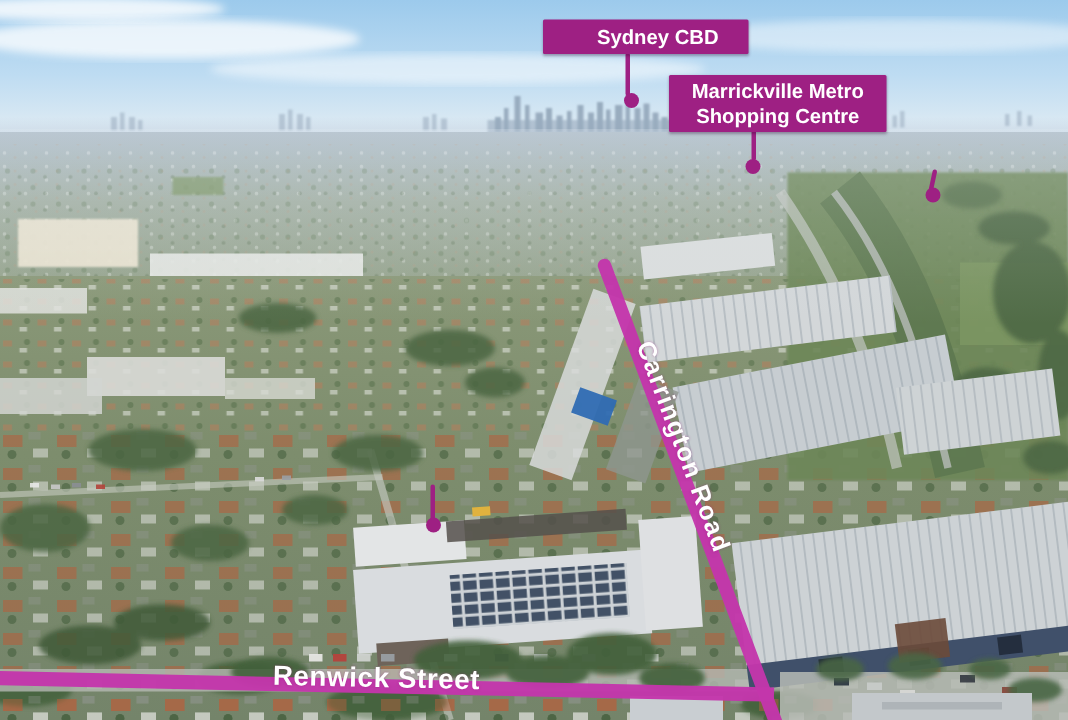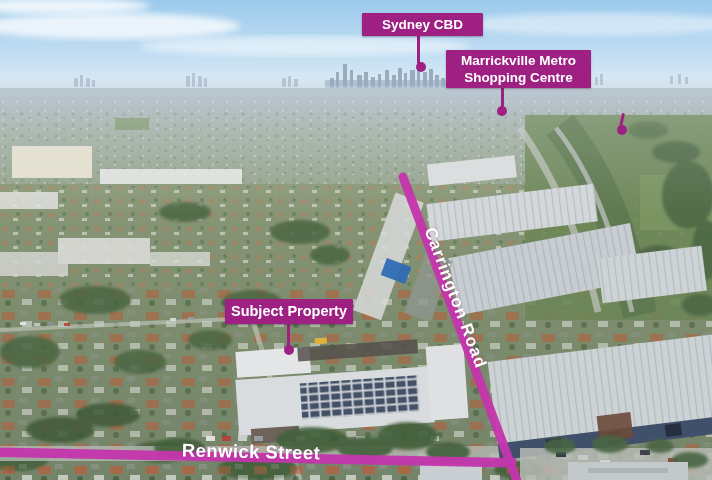--- a/index.html
+++ b/index.html
@@ -19,21 +19,21 @@
   #renwick-label{left:251px;top:452px;font-size:18.5px;letter-spacing:.4px;
     transform:translate(-50%,-50%) rotate(1.2deg);}
   .leader{position:absolute;width:3px;background:var(--label-bg,#9E2083);
     z-index:25;border-radius:2px;}
   .dot{position:absolute;width:10px;height:10px;border-radius:50%;
     background:var(--label-bg,#9E2083);z-index:26;}
   .callout{
     position:absolute;background:var(--label-bg,#9E2083);
     color:var(--label-text,#ffffff);display:flex;align-items:center;justify-content:center;
     text-align:center;font-weight:bold;z-index:30;border-radius:1px;
-    box-shadow:0 1px 2px rgba(45,10,45,.35);line-height:17px;
+    box-shadow:0 1px 2px rgba(45,10,45,.35);line-height:17px;padding-left:16px;
   }
   #callout-sydney-cbd{left:362px;top:13px;width:121px;height:23px;font-size:13.5px;}
   #callout-marrickville{left:446px;top:50px;width:145px;min-height:37px;font-size:13.5px;padding:2px 3px;box-sizing:border-box;}
   #callout-sydenham{left:567px;top:89px;width:145px;height:25px;font-size:13.5px;}
   #callout-subject{left:225px;top:299px;width:128px;height:25px;font-size:14.5px;}
 </style>
 </head>
 <body>
 
 <div class="stage">
@@ -328,17 +328,14 @@
 
   <div class="leader" style="left:287px;top:323px;height:24px;"></div>
   <div class="dot" style="left:284px;top:345px;"></div>
 
   <div class="callout" id="callout-sydney-cbd">
     <span>Sydney CBD</span>
   </div>
   <div class="callout" id="callout-marrickville">
     <span>Marrickville Metro Shopping Centre</span>
   </div>
-  <div class="callout" id="callout-subject">
-    <span>Subject Property</span>
-  </div>
 
 </div>
 
 </body></html>

